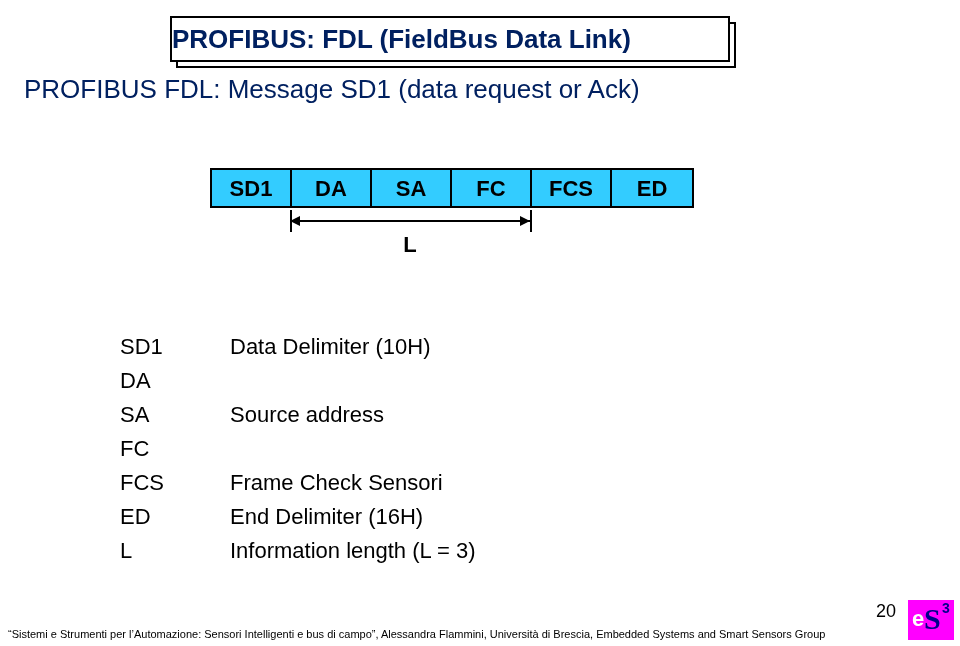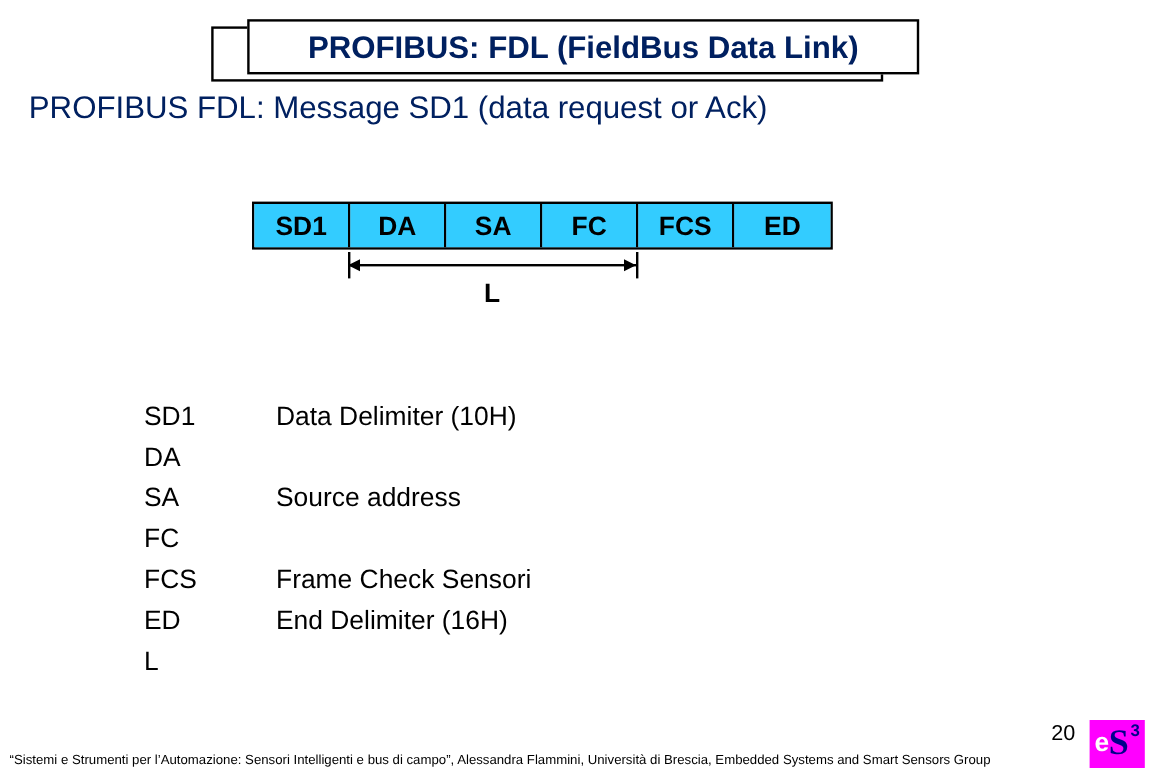--- a/index.html
+++ b/index.html
@@ -2,21 +2,21 @@
 <html><head>
 <meta charset="utf-8">
 <style>
   * { box-sizing: border-box; margin: 0; padding: 0; }
   html, body { width: 960px; height: 646px; font-family: Arial, Helvetica, sans-serif; background: #fff; overflow: hidden; }
   .slide { position: relative; width: 960px; height: 646px; }
 
   
   .title-stack { position: absolute; left: 170px; top: 16px; }
   .title-shadow { position: absolute; left: 6px; top: 6px; width: 560px; height: 46px; border: 2px solid #000; background: #fff; }
-  .title-front  { position: absolute; left: 0;  top: 0;  width: 560px; height: 46px; border: 2px solid #000; background: #fff; text-align: center; color: #002060; font-weight: bold; font-size: 26px; line-height: 42px; margin-left: 36px; }
+  .title-front  { position: absolute; left: 0;  top: 0;  width: 560px; height: 46px; border: 2px solid #000; background: #fff; color: #002060; font-weight: bold; font-size: 26px; line-height: 42px; }
 
   .subtitle { position: absolute; left: 24px; top: 74px; font-size: 26px; font-weight: normal; color: #002060; }
 
   
   .frame { position: absolute; left: 210px; top: 168px; display: flex; height: 40px; border: 2.5px solid #000; }
   .cell  { width: 80px; border-right: 2.5px solid #000; background: #33CCFF; text-align: center; font-weight: bold; font-size: 22px; line-height: 37px; color: #000; }
   .frame .cell:last-child { border-right: none; }
 
   
   .dim-wrap { position: absolute; left: 290px; top: 208px; width: 240px; height: 42px; }
@@ -91,20 +91,21 @@
     <div class="row">
         <span class="k">FCS</span>
         <span>Frame Check Sensori</span>
       </div>
     <div class="row">
         <span class="k">ED</span>
         <span>End Delimiter (16H)</span>
       </div>
     <div class="row">
         <span class="k">L</span>
+        <span>Information length (L = 3)</span>
       </div>
   </div>
 
   <div class="footer">“Sistemi e Strumenti per l’Automazione: Sensori Intelligenti e bus di campo”, Alessandra Flammini, Università di Brescia, Embedded Systems and Smart Sensors Group</div>
   <div class="pagenum">20</div>
 
   <div class="logo">
     <span class="e">e</span>
     <span class="S">S</span>
     <span class="n3">3</span>

